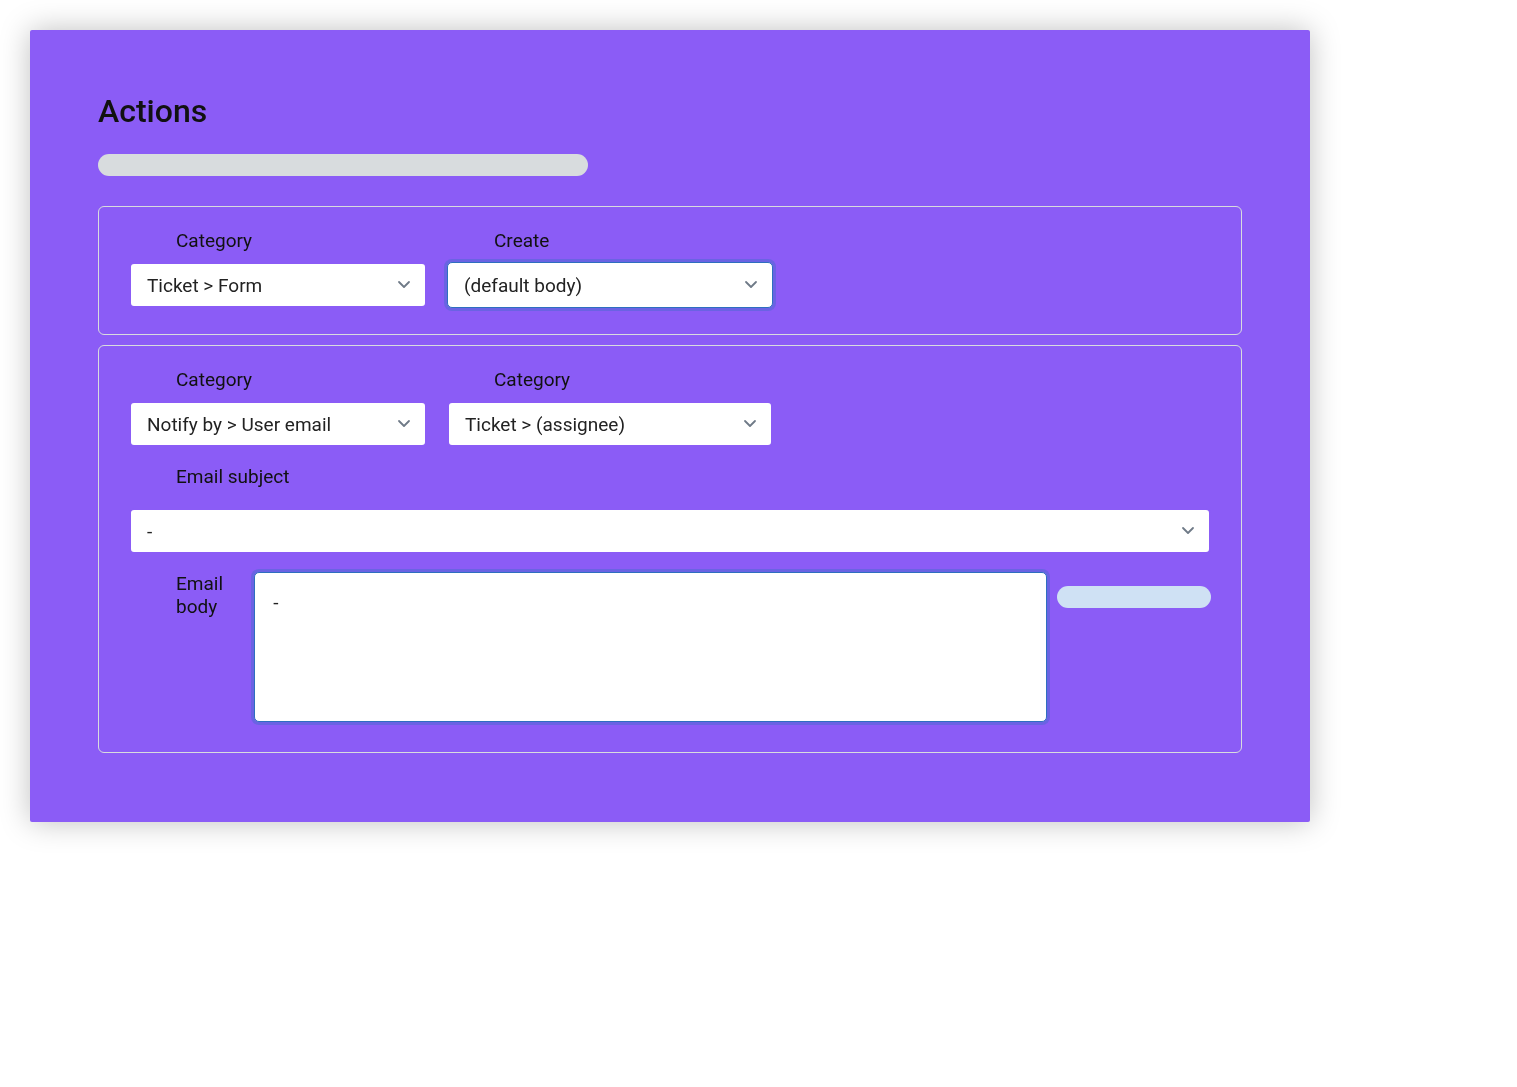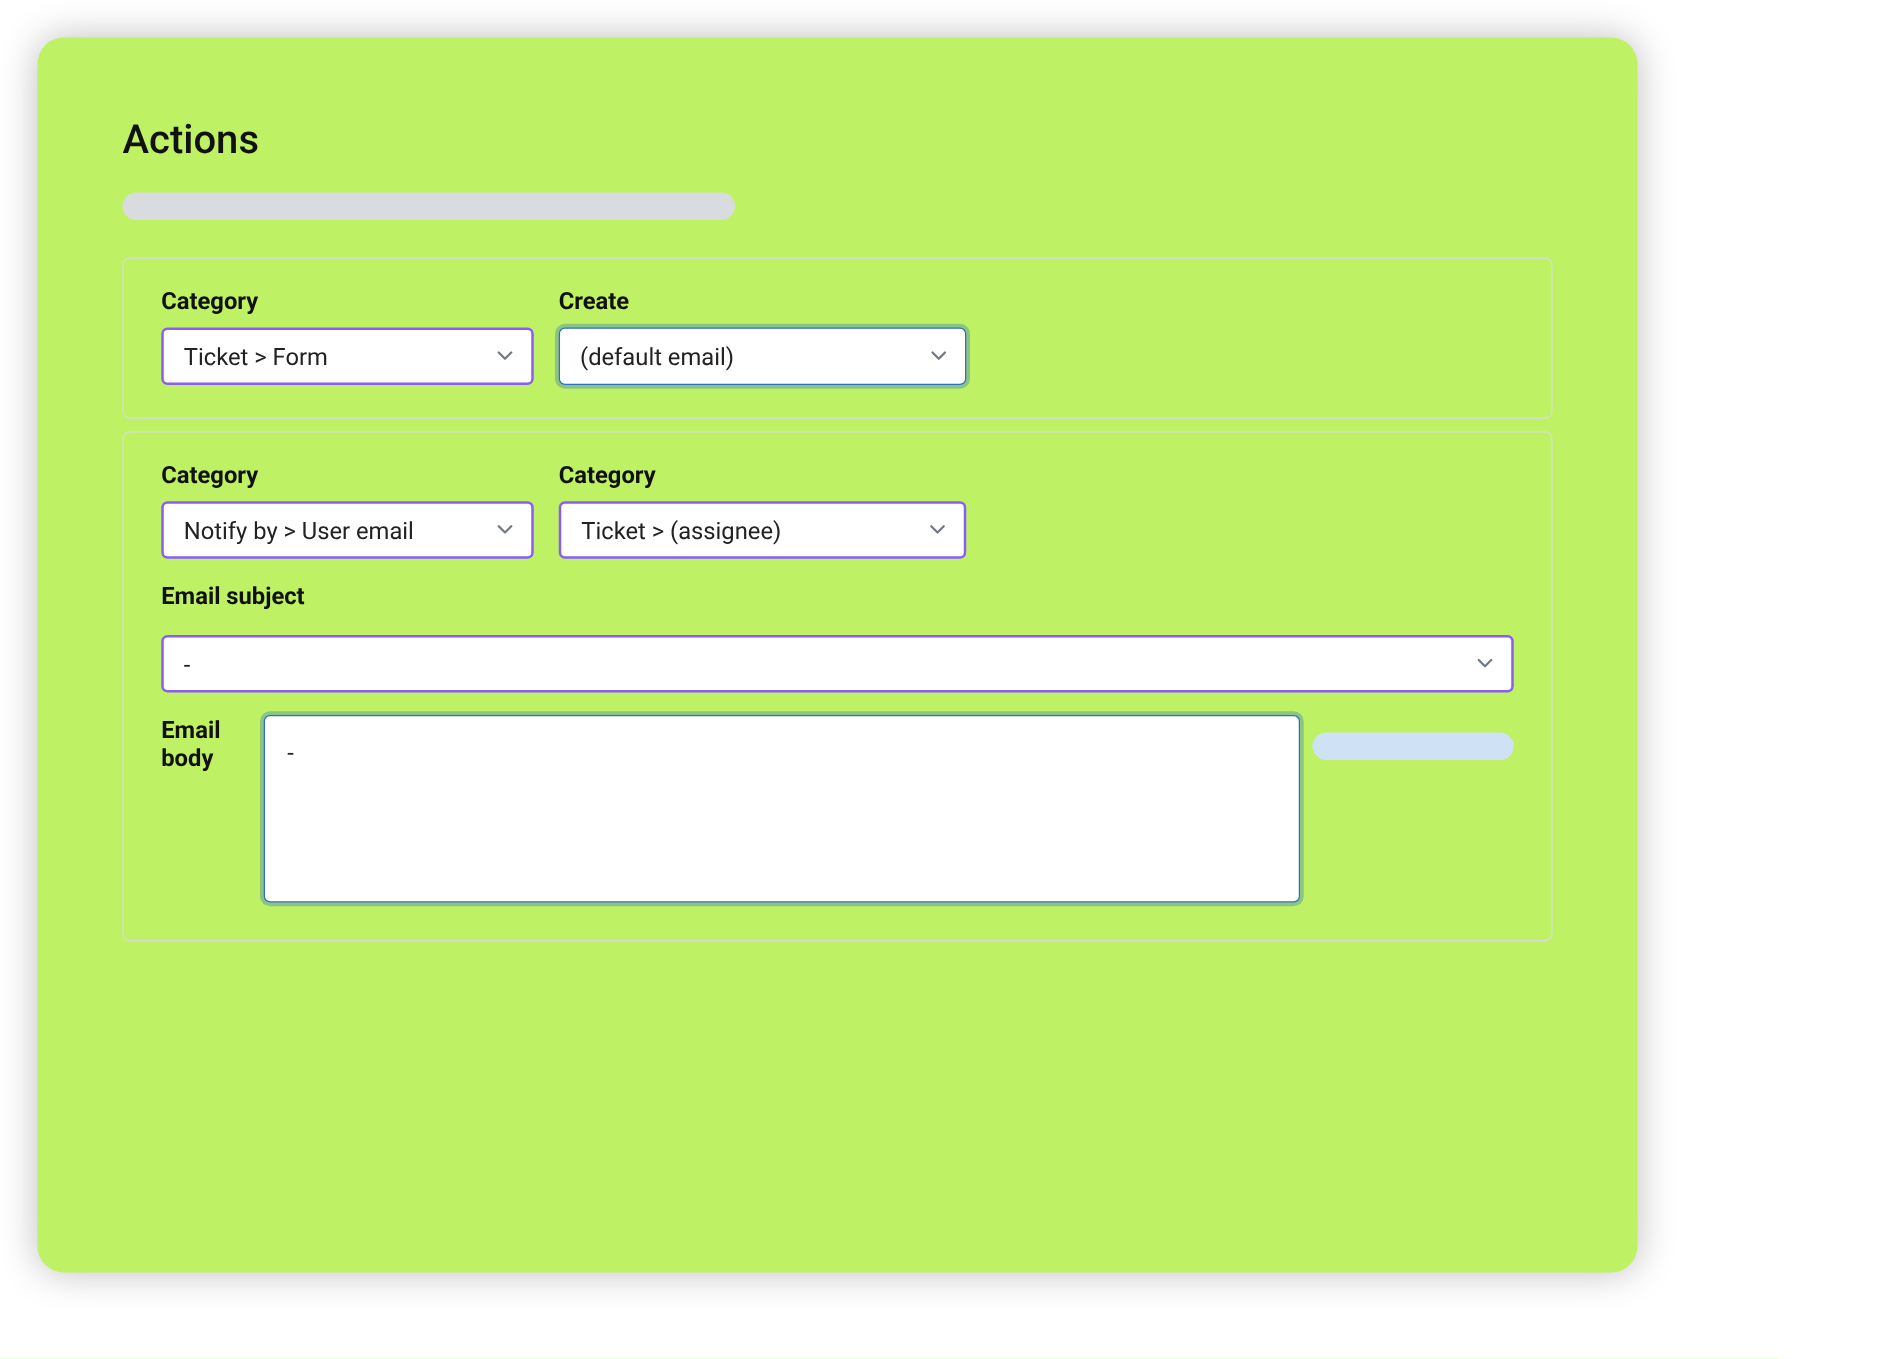--- a/index.html
+++ b/index.html
@@ -14,23 +14,23 @@
 
   .canvas {
     position: relative;
     width: 1517px;
     height: 1087px;
     padding: 30px;
   }
 
   .panel {
     width: 1280px;
-    height: 988px;
-    background: #bef264;
-    border-radius: 21px;
+    height: 792px;
+    background: #8b5cf6;
+    border-radius: 2px;
     box-shadow: 0 0 30px rgba(0,0,0,0.25);
     position: relative;
     padding: 62px 68px 40px 68px;
   }
 
   .page-title {
     font-size: 32px;
     font-weight: 500;
     color: #111;
     margin: 0 0 24px 0;
@@ -54,23 +54,24 @@
 
   .row {
     display: flex;
     gap: 20px;
     margin-bottom: 18px;
   }
   .row:last-child { margin-bottom: 0; }
 
   .field-label {
     font-size: 19px;
-    font-weight: 700;
+    font-weight: 400;
     color: #111;
     margin-bottom: 10px;
+    margin-left: 47px;
   }
 
   .field-block { display: flex; flex-direction: column; }
 
   .select {
     position: relative;
     height: 46px;
     border: 2px solid #8b5cf6;
     border-radius: 5px;
     background: #fff;
@@ -183,21 +184,21 @@
             <span class="chev">
               <svg class="chev-down" viewBox="0 0 14 14">
                   <polyline points="2,4.5 7,9.5 12,4.5"></polyline>
                 </svg>
             </span>
           </div>
         </div>
         <div class="field-block">
           <div class="field-label">Create</div>
           <div class="select focused w-326">
-            <span>(default email)</span>
+            <span>(default body)</span>
             <span class="chev">
               <svg class="chev-down" viewBox="0 0 14 14">
                   <polyline points="2,4.5 7,9.5 12,4.5"></polyline>
                 </svg>
             </span>
           </div>
         </div>
       </div>
     </div>
 

